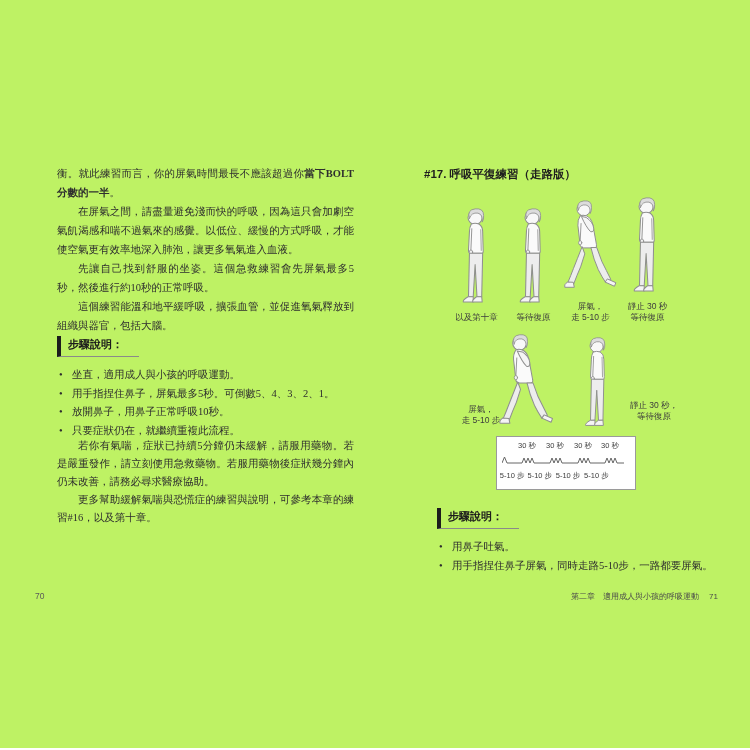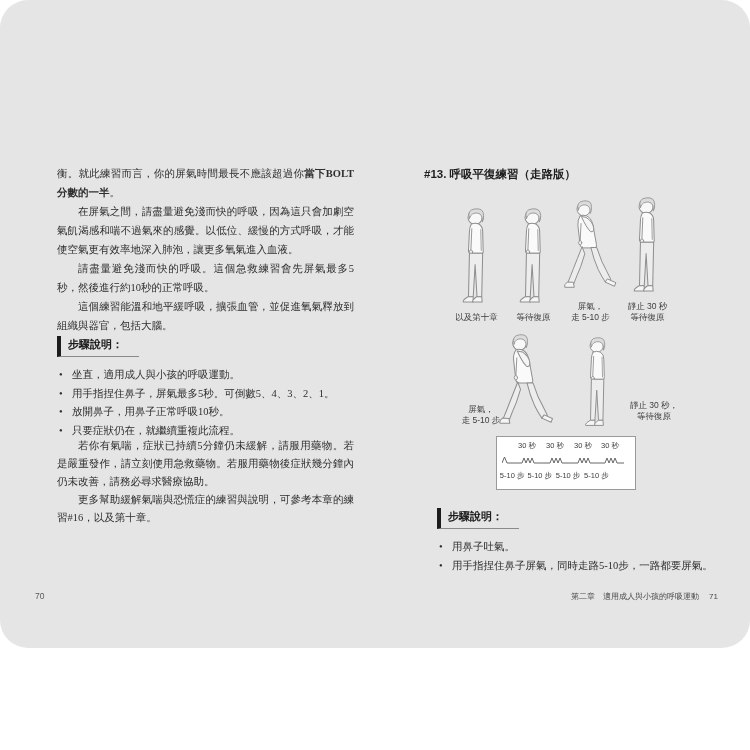--- a/index.html
+++ b/index.html
@@ -1,17 +1,17 @@
 <!DOCTYPE html>
 <html><head>
 <meta charset="utf-8">
 <style>
   html,body{margin:0;padding:0;background:#ffffff;}
-  .spread{position:relative;width:750px;height:648px;background:#e5e5e5;overflow:hidden;
-          color:#2e2e2e;font-family:"Liberation Serif","DejaVu Serif",serif;border-radius:28px;}
+  .spread{position:relative;width:750px;height:748px;background:#bef264;overflow:hidden;
+          color:#2e2e2e;font-family:"Liberation Serif","DejaVu Serif",serif;}
 
   
   .body-text{font-size:10.5px;line-height:19px;text-align:justify;overflow-wrap:anywhere;}
   .body-text p{margin:0;}
   .body-text p.indent{text-indent:2em;}
   .steps-header{display:inline-block;font-family:"Liberation Sans","DejaVu Sans",sans-serif;
                 font-weight:bold;font-size:11px;color:#1c1c1c;
                 border-left:4.5px solid #1c1c1c;border-bottom:1.5px solid #8a8a8a;
                 padding:1px 16px 4px 7px;}
   ul.steps{list-style:none;margin:9px 0 0 0;padding:0;font-size:10.5px;line-height:18.5px;}
@@ -82,21 +82,21 @@
       <path d="M47,93 L57,97.5 L58.5,93.5 L49.5,89.5 Z" fill="#f5f5f5"></path>
     </g>
   </defs>
 </svg>
 
 <div class="spread">
 
   <div class="lp-text1 body-text">
     <p><span>衡。就此練習而言，你的屏氣時間最長不應該超過你</span><b>當下BOLT分數的一半</b><span>。</span></p>
     <p class="indent">在屏氣之間，請盡量避免淺而快的呼吸，因為這只會加劇空氣飢渴感和喘不過氣來的感覺。以低位、緩慢的方式呼吸，才能使空氣更有效率地深入肺泡，讓更多氧氣進入血液。</p>
-    <p class="indent">請盡量避免淺而快的呼吸。這個急救練習會先屏氣最多5秒，然後進行約10秒的正常呼吸。</p>
+    <p class="indent">先讓自己找到舒服的坐姿。這個急救練習會先屏氣最多5秒，然後進行約10秒的正常呼吸。</p>
     <p class="indent">這個練習能溫和地平緩呼吸，擴張血管，並促進氧氣釋放到組織與器官，包括大腦。</p>
   </div>
 
   <div class="lp-steps">
     <span class="steps-header">步驟說明：</span>
     <ul class="steps">
       <li>坐直，適用成人與小孩的呼吸運動。</li>
       <li>用手指捏住鼻子，屏氣最多5秒。可倒數5、4、3、2、1。</li>
       <li>放開鼻子，用鼻子正常呼吸10秒。</li>
       <li>只要症狀仍在，就繼續重複此流程。</li>
@@ -105,21 +105,21 @@
 
   <div class="lp-text2">
     <div class="body-text">
       <p class="indent">若你有氣喘，症狀已持續5分鐘仍未緩解，請服用藥物。若是嚴重發作，請立刻使用急救藥物。若服用藥物後症狀幾分鐘內仍未改善，請務必尋求醫療協助。</p>
       <p class="indent">更多幫助緩解氣喘與恐慌症的練習與說明，可參考本章的練習#16，以及第十章。</p>
     </div>
   </div>
 
   <div class="footer-left">70</div>
 
-  <div class="rp-title">#13. 呼吸平復練習（走路版）</div>
+  <div class="rp-title">#17. 呼吸平復練習（走路版）</div>
 
   <div class="fig-row1">
     <div class="fig-cell">
       <svg class="sketch" width="38" height="102" viewBox="0 0 40 108">
           <use href="#fig-standing"></use>
         </svg>
       <div class="fig-caption">以及第十章</div>
     </div>
     <div class="fig-cell">
       <svg class="sketch" width="38" height="102" viewBox="0 0 40 108">

